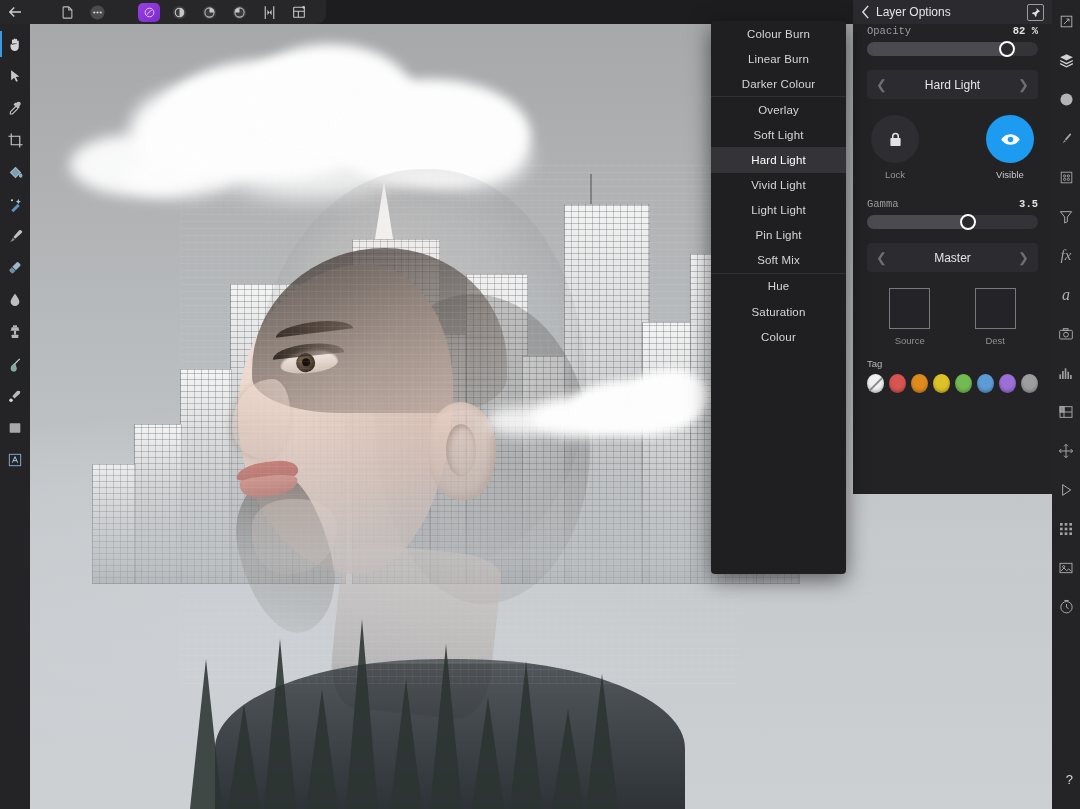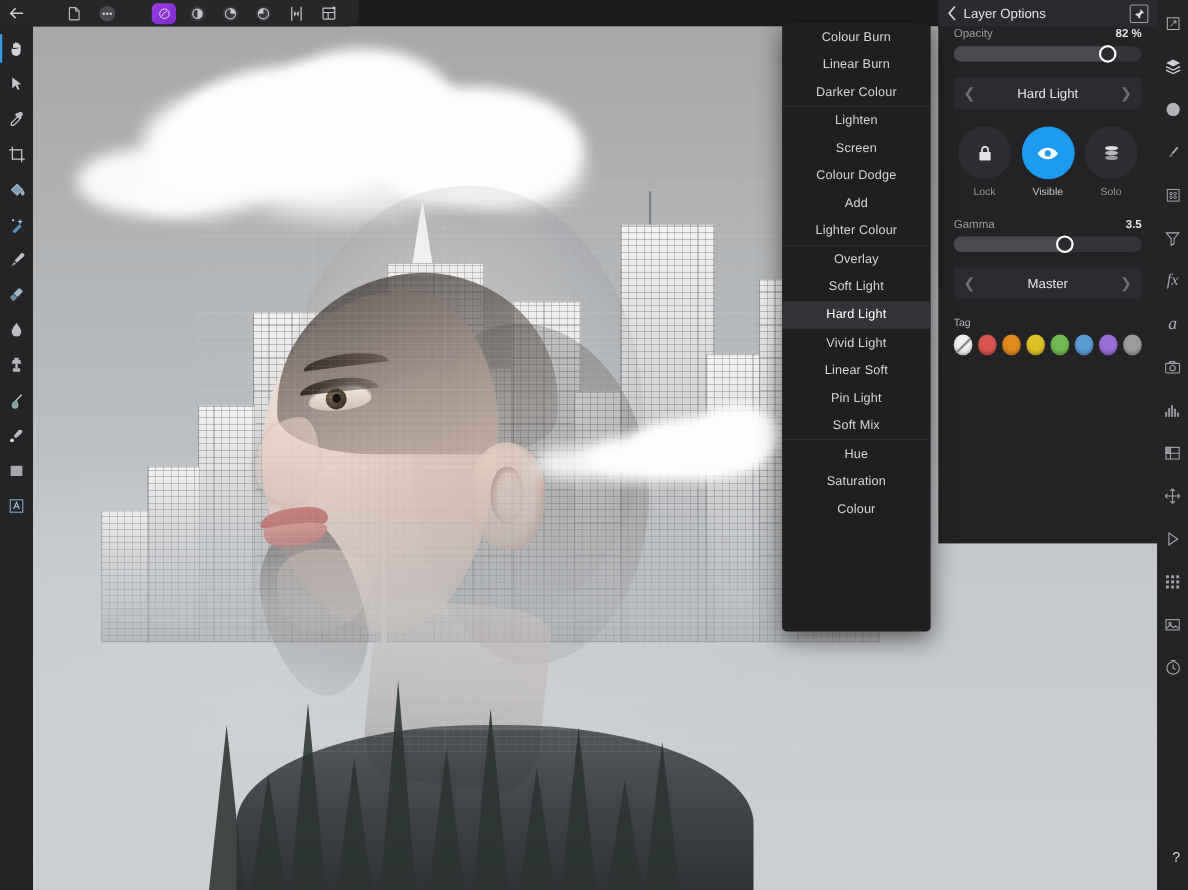--- a/index.html
+++ b/index.html
@@ -258,21 +258,21 @@
   .pin-btn {
     width: 17px; height: 17px; border: 1px solid #9d9da1; border-radius: 2px;
     display:flex; align-items:center; justify-content:center; cursor:pointer;
   }
   .panel-body { padding: 0 14px; }
   .layer-name {
     text-align:center; font-size: 12.5px; color: #cfcfd2; padding: 11px 0 16px;
   }
   .row-label {
     display:flex; justify-content:space-between; align-items:baseline;
-    font-size: 10.5px; color: #9b9b9f; margin-bottom: 5px;
+    font-size: 10.5px; color: #9b9b9f; margin-bottom: 5px; font-family: Liberation Mono, monospace;
   }
   .row-label .val { font-size: 10.5px; color: #e2e2e4; font-weight: bold; }
   .slider {
     position: relative; height: 14px; border-radius: 7px;
     background: #333338; margin-bottom: 14px;
   }
   .slider .fill { position:absolute; left:0; top:0; bottom:0; border-radius:7px; background:#4a4a50; }
   .slider .knob {
     position:absolute; top:-1px; width:16px; height:16px; border-radius:50%;
     background:#2a2a2e; border: 2.5px solid #ffffff; transform: translateX(-8px);
@@ -554,32 +554,25 @@
     </div>
   </div>
 
   <div class="blendmenu">
       <div class="bm-group">
         <div class="bm-item">Colour Burn</div>
         <div class="bm-item">Linear Burn</div>
         <div class="bm-item">Darker Colour</div>
       </div>
       <div class="bm-group">
-        <div class="bm-item">Lighten</div>
-        <div class="bm-item">Screen</div>
-        <div class="bm-item">Colour Dodge</div>
-        <div class="bm-item">Add</div>
-        <div class="bm-item">Lighter Colour</div>
-      </div>
-      <div class="bm-group">
         <div class="bm-item">Overlay</div>
         <div class="bm-item">Soft Light</div>
         <div class="bm-item active">Hard Light</div>
         <div class="bm-item">Vivid Light</div>
-        <div class="bm-item">Linear Soft</div>
+        <div class="bm-item">Light Light</div>
         <div class="bm-item">Pin Light</div>
         <div class="bm-item">Soft Mix</div>
       </div>
       <div class="bm-group">
         <div class="bm-item">Hue</div>
         <div class="bm-item">Saturation</div>
         <div class="bm-item">Colour</div>
       </div>
     </div>
 
@@ -625,47 +618,47 @@
           <div class="lbl">Lock</div>
         </div>
         <div class="tg on">
           <div class="circ">
             <svg width="21" height="21" viewBox="0 0 24 24" fill="#ffffff">
               <path d="M12 6C6.8 6 2.7 9.6 1.5 12c1.2 2.4 5.3 6 10.5 6s9.3-3.6 10.5-6C21.3 9.6 17.2 6 12 6zm0 9.2A3.2 3.2 0 1 1 12 8.8a3.2 3.2 0 0 1 0 6.4z"></path>
             </svg>
           </div>
           <div class="lbl">Visible</div>
         </div>
-        <div class="tg">
-          <div class="circ">
-            <svg width="19" height="19" viewBox="0 0 24 24" fill="#dcdce0">
-              <ellipse cx="12" cy="6" rx="7.5" ry="2.6"></ellipse>
-                <ellipse cx="12" cy="11.5" rx="7.5" ry="2.6" opacity=".8"></ellipse>
-                <ellipse cx="12" cy="17" rx="7.5" ry="2.6" opacity=".6"></ellipse>
-            </svg>
-          </div>
-          <div class="lbl">Solo</div>
-        </div>
       </div>
 
       <div class="row-label">
         <span>Gamma</span>
         <span class="val">3.5</span>
       </div>
       <div class="slider">
         <div class="fill" id="gm-fill" style="width: 59%;"></div>
         <div class="knob" id="gm-knob" style="left: 59%;"></div>
       </div>
 
       <div class="stepper">
         <span class="arr">❮</span>
         <span>Master</span>
         <span class="arr">❯</span>
       </div>
 
+      <div class="thumbs">
+        <div class="thumb">
+          <div class="box"></div>
+          <div class="lbl">Source</div>
+        </div>
+        <div class="thumb">
+          <div class="box"></div>
+          <div class="lbl">Dest</div>
+        </div>
+      </div>
 
       <div class="tag-label">Tag</div>
       <div class="tags" id="tag-row">
           <div class="tag none"></div>
           <div class="tag" style="background: rgb(215, 84, 80);"></div>
           <div class="tag" style="background: rgb(224, 138, 30);"></div>
           <div class="tag" style="background: rgb(220, 194, 38);"></div>
           <div class="tag" style="background: rgb(114, 187, 82);"></div>
           <div class="tag" style="background: rgb(92, 155, 214);"></div>
           <div class="tag" style="background: rgb(155, 111, 214);"></div>

